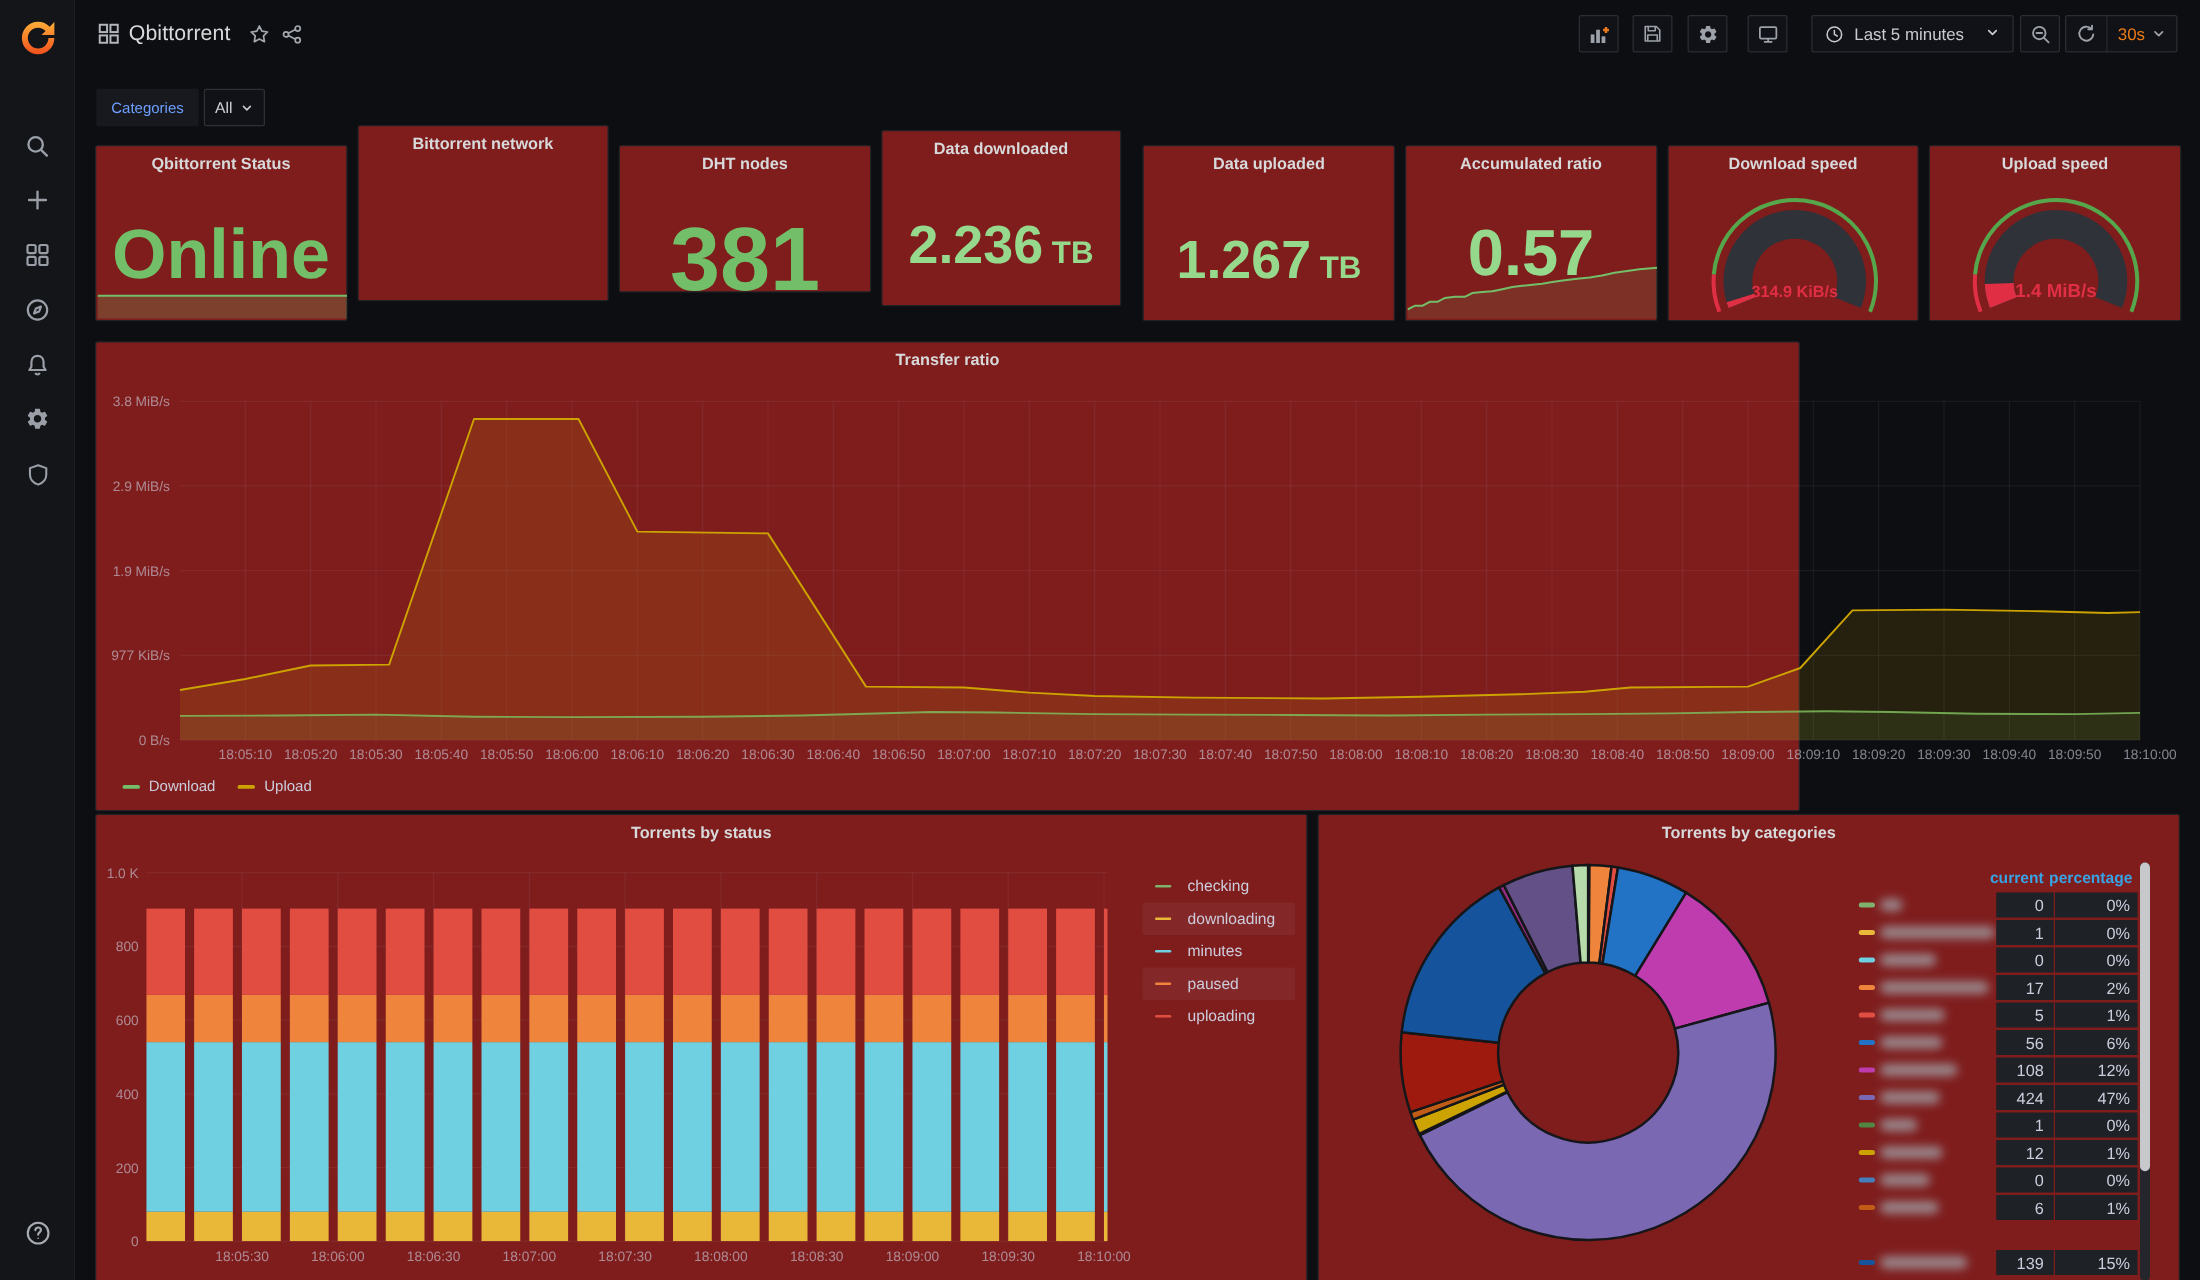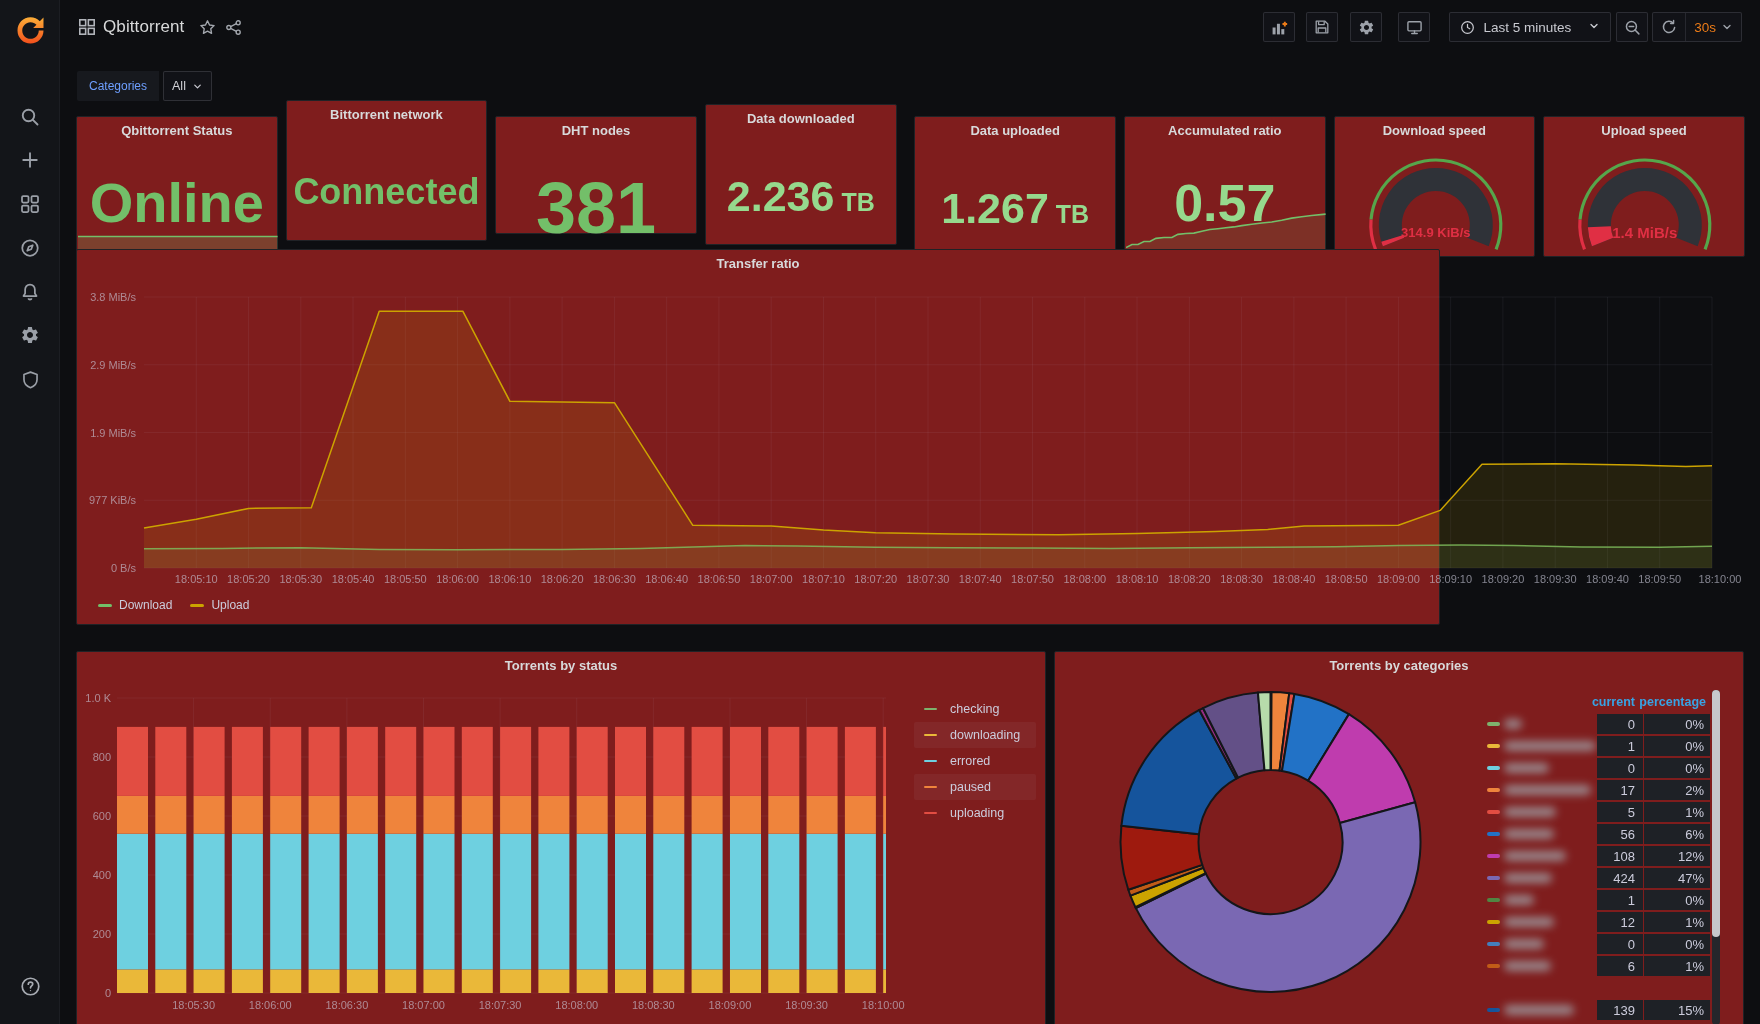--- a/index.html
+++ b/index.html
@@ -228,23 +228,20 @@
       <div class="stat-value-row" style="top: 60px; height: 52px; color: rgb(115, 191, 105); font-size: 56px; line-height: 52px;">
         <span>Online</span>
       </div>
       <svg width="199.6" height="20" class="spark" style="position: absolute; left: 1px; bottom: 1px;">
         <path d="M0,20 L0,1.5 L199.6,1.5 L199.6,20 Z" fill="rgba(115,191,105,0.22)"></path>
         <polyline points="0,1.5 199.6,1.5" fill="none" stroke="#73bf69" stroke-width="1.6"></polyline>
       </svg>
     </section>
     <section class="panel" style="left: 285.6px; top: 100px; width: 201.6px; height: 141px;">
       <div class="panel-title">Bittorrent network</div>
-      <div class="stat-value-row" style="top: 69px; height: 44px; color: rgb(115, 191, 105); font-size: 36px; line-height: 44px;">
-        <span>Connected</span>
-      </div>
     </section>
     <section class="panel" style="left: 495.2px; top: 116px; width: 201.6px; height: 118px;">
       <div class="panel-title">DHT nodes</div>
       <div class="stat-value-row" style="top: 51px; height: 80px; color: rgb(115, 191, 105); font-size: 72px; line-height: 80px;">
         <span>381</span>
       </div>
     </section>
     <section class="panel" style="left: 704.8px; top: 104px; width: 192px; height: 141px;">
       <div class="panel-title">Data downloaded</div>
       <div class="stat-value-row" style="top: 65.5px; height: 51px; color: rgb(150, 217, 141); font-size: 43px; line-height: 51px;">
@@ -284,21 +281,21 @@
       <svg width="201.6" height="141" style="position: absolute; left: 0px; top: 0px;">
         <path d="M 58.613134617211166 125.044600000424 A 45.5 45.5 0 1 1 142.98686538278884 125.044600000424" stroke="#2f3238" stroke-width="23" fill="none"></path>
         <path d="M 58.613134617211166 125.044600000424 A 45.5 45.5 0 0 1 55.336273583592956 109.81647469954652" stroke="#e02f44" stroke-width="23" fill="none"></path>
         <path d="M 40.53304945315882 132.3494285720343 A 65 65 0 0 1 36.03562164467476 102.47050669154218" stroke="#e02f44" stroke-width="3.2" fill="none"></path>
         <path d="M 36.03562164467476 102.47050669154218 A 65 65 0 1 1 161.06695054684118 132.3494285720343" stroke="#56a64b" stroke-width="3.2" fill="none"></path>
         <text x="100.8" y="117" text-anchor="middle" dominant-baseline="middle" fill="#e02f44" font-size="15" font-weight="bold">1.4 MiB/s</text>
       </svg>
     </section>
   </div>
 
-<section class="panel" id="transfer-panel" style="left:76px;top:249px;width:1364px;height:376px">
+<section class="panel" id="transfer-panel" style="left:76px;top:273px;width:1364px;height:376px">
   <div class="panel-title">Transfer ratio</div>
   <svg id="transfer-svg" width="1666" height="340" style="position:absolute;left:0;top:0">
       <line x1="67" x2="1635" y1="318" y2="318" stroke="rgba(204,204,220,0.07)" stroke-width="1"></line>
       <line x1="67" x2="1635" y1="250.25" y2="250.25" stroke="rgba(204,204,220,0.07)" stroke-width="1"></line>
       <line x1="67" x2="1635" y1="182.5" y2="182.5" stroke="rgba(204,204,220,0.07)" stroke-width="1"></line>
       <line x1="67" x2="1635" y1="114.75" y2="114.75" stroke="rgba(204,204,220,0.07)" stroke-width="1"></line>
       <line x1="67" x2="1635" y1="47" y2="47" stroke="rgba(204,204,220,0.07)" stroke-width="1"></line>
       <line x1="119.26666666666667" x2="119.26666666666667" y1="47" y2="318" stroke="rgba(204,204,220,0.07)" stroke-width="1"></line>
       <line x1="171.53333333333333" x2="171.53333333333333" y1="47" y2="318" stroke="rgba(204,204,220,0.07)" stroke-width="1"></line>
       <line x1="223.8" x2="223.8" y1="47" y2="318" stroke="rgba(204,204,220,0.07)" stroke-width="1"></line>
@@ -510,21 +507,21 @@
       <div class="legend-item">
         <span class="legend-dash" style="background: rgb(126, 178, 109); width: 13px; height: 2.6px;"></span>
         <span style="margin-left: 6px; font-size: 12.5px;">checking</span>
       </div>
       <div class="legend-item hl">
         <span class="legend-dash" style="background: rgb(234, 184, 57); width: 13px; height: 2.6px;"></span>
         <span style="margin-left: 6px; font-size: 12.5px;">downloading</span>
       </div>
       <div class="legend-item">
         <span class="legend-dash" style="background: rgb(110, 208, 224); width: 13px; height: 2.6px;"></span>
-        <span style="margin-left: 6px; font-size: 12.5px;">errored</span>
+        <span style="margin-left: 6px; font-size: 12.5px;">minutes</span>
       </div>
       <div class="legend-item hl">
         <span class="legend-dash" style="background: rgb(239, 132, 60); width: 13px; height: 2.6px;"></span>
         <span style="margin-left: 6px; font-size: 12.5px;">paused</span>
       </div>
       <div class="legend-item">
         <span class="legend-dash" style="background: rgb(226, 77, 66); width: 13px; height: 2.6px;"></span>
         <span style="margin-left: 6px; font-size: 12.5px;">uploading</span>
       </div>
     </div>

